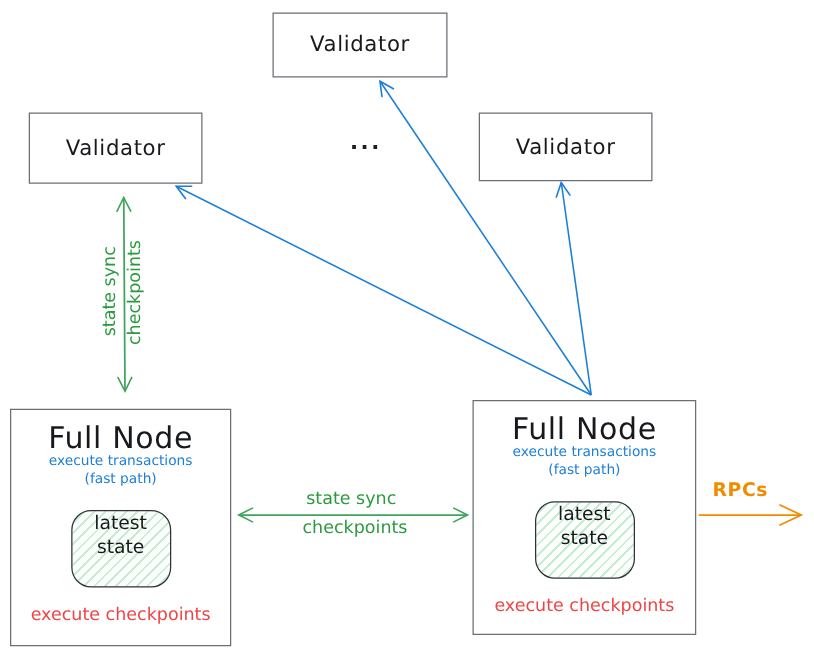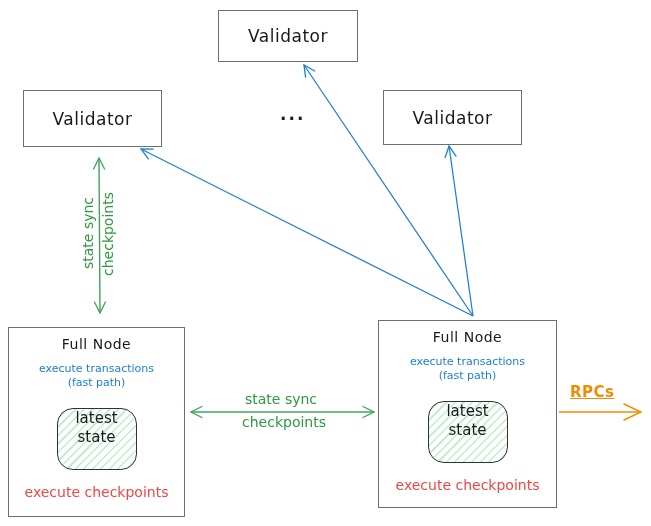--- a/index.html
+++ b/index.html
@@ -12,35 +12,35 @@
 
   .node-box {
     position:absolute; background:#ffffff; border:1.6px solid #6a6f74;
     box-sizing:border-box;
   }
   .validator {
     display:flex; align-items:center; justify-content:center;
     font-size:17px; color:#17191c; letter-spacing:0.5px;
   }
   .fullnode { text-align:center; }
-  .fn-title { position:absolute; left:0; right:0; top:8px; font-size:14px; color:#17191c; letter-spacing:0.5px; }
+  .fn-title { position:absolute; left:0; right:0; top:8px; font-size:24px; color:#17191c; letter-spacing:0.5px; }
   .fn-exec  { position:absolute; left:0; right:0; top:34px; font-size:11px; line-height:1.3; color:#1c7ed6; }
   .state-box {
     position:absolute; left:50%; transform:translateX(-50%); top:80px;
     width:80px; height:62px; box-sizing:border-box;
     border:1.6px solid #2e3236; border-radius:16px;
     background:repeating-linear-gradient(135deg, rgba(116,205,143,0.38) 0px, rgba(116,205,143,0.38) 1.5px, rgba(255,255,255,0) 1.5px, rgba(255,255,255,0) 6px), #fcfffc;
     display:flex; flex-direction:column; align-items:center; justify-content:flex-start;
     font-size:15px; line-height:1.25; color:#17191c;
   }
   .fn-footer { position:absolute; left:0; right:0; top:156px; font-size:14px; color:#ef4444; }
 
   .lbl-green { color:#2b9a3e; font-size:14px; white-space:nowrap; }
   .lbl-blue  { color:#1c7ed6; font-size:14.5px; white-space:nowrap; }
-  .lbl-orange{ color:#f08c00; font-size:15px; font-weight:600; letter-spacing:0.5px; white-space:nowrap;text-decoration:underline; }
+  .lbl-orange{ color:#f08c00; font-size:15px; font-weight:600; letter-spacing:0.5px; white-space:nowrap; }
   .center-origin { transform:translate(-50%,-50%); }
   .rot90 { transform:translate(-50%,-50%) rotate(-90deg); }
   .ellipsis { color:#1b1d20; font-size:17px; font-weight:700; letter-spacing:2px; }
 </style>
 </head>
 <body>
 
 <div id="canvas">
 
   <svg class="arrow-layer" viewBox="0 0 651 526" xmlns="http://www.w3.org/2000/svg">

